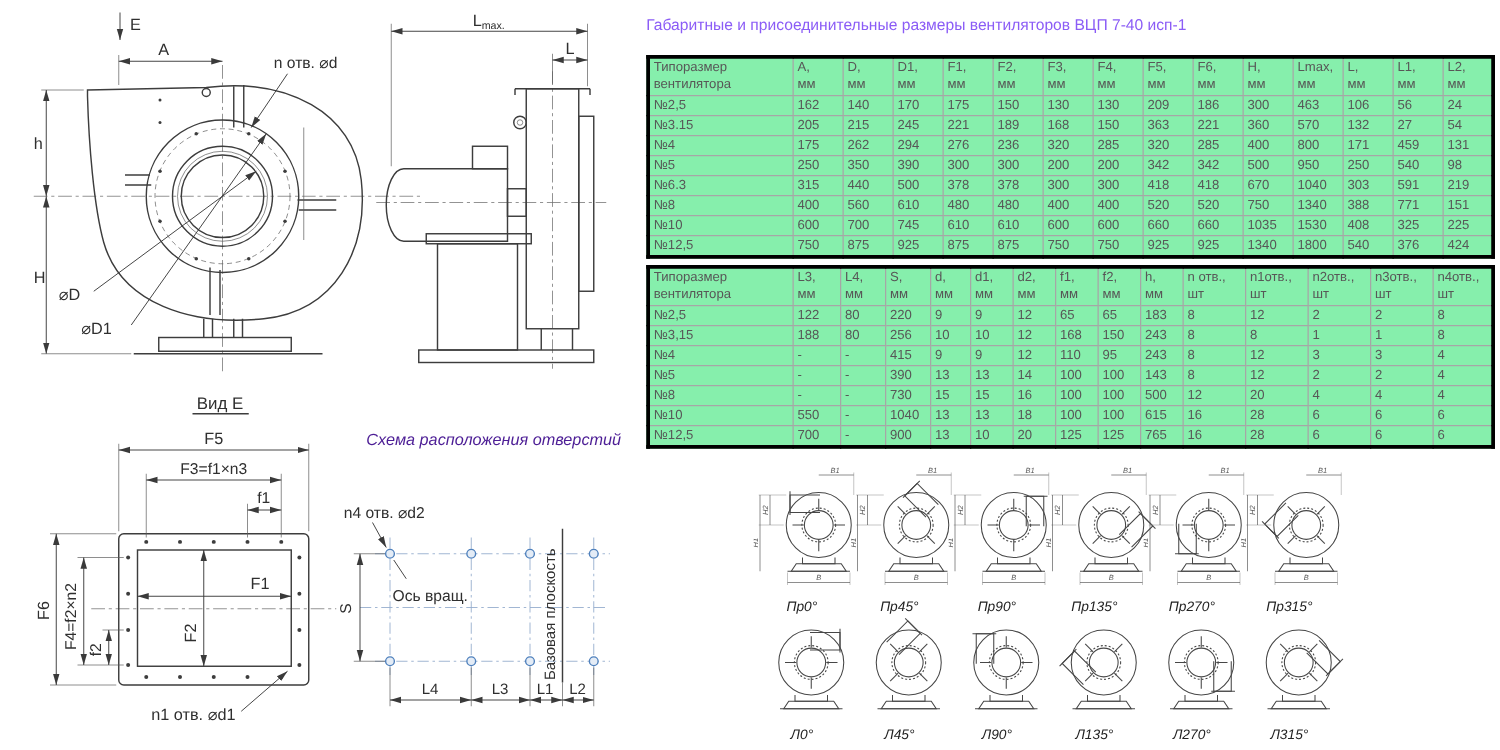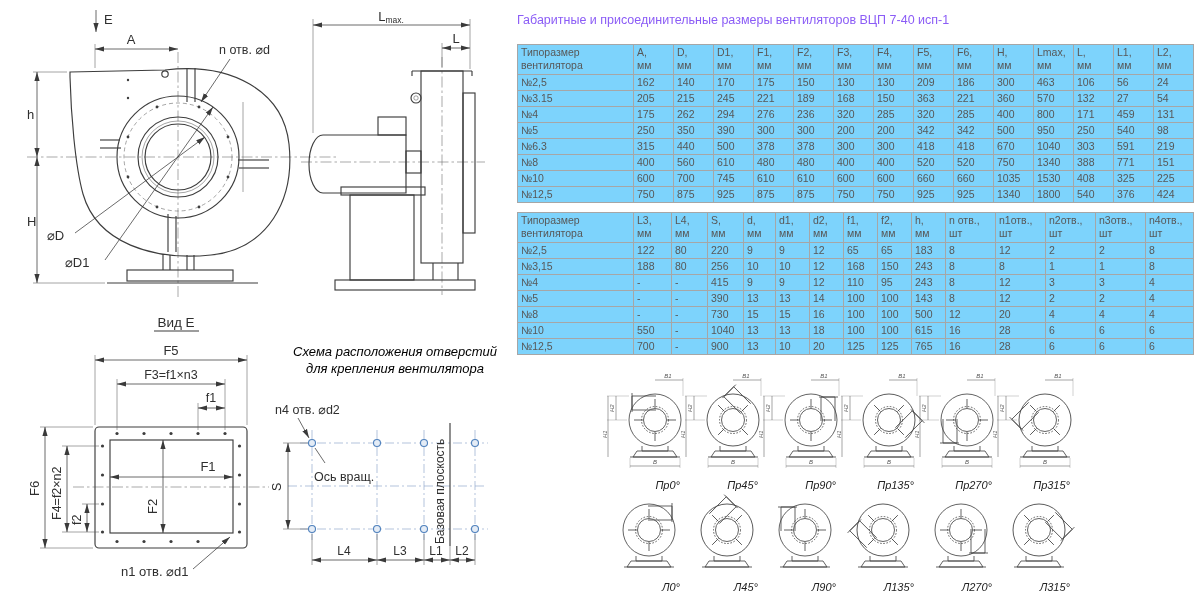--- a/index.html
+++ b/index.html
@@ -15,30 +15,30 @@
   .dim{fill:none;stroke:#3a3a3a;stroke-width:.75}
   .hole{fill:#e4ecf6;stroke:#4f81bd;stroke-width:1.1}
   .lbl{font-size:12.5px}
   .lbl13{font-size:13px}
   .fd{stroke:#4a4a4a;stroke-width:.5;fill:none}
   .fe{stroke:#8a8a8a;stroke-width:.4;fill:none}
   .ft{font-size:6px;fill:#555;font-style:italic}
   .rtitle{position:absolute;left:517px;top:13px;font-size:12.5px;color:#8b5cf6}
   .t1wrap{position:absolute;left:517px;top:44px}
   .t2wrap{position:absolute;left:517px;top:212px}
-  .dtable{border-collapse:collapse;table-layout:fixed;background:#7dd3fc;border:1px solid #000000}
+  .dtable{border-collapse:collapse;table-layout:fixed;background:#86efac;border:3px solid #000000}
   .dtable td,.dtable th{border:1px solid #a6a6a6;font-size:10.5px;font-weight:400;color:#575757;
     text-align:left;padding:0 3px;height:15px;line-height:13px;overflow:hidden;white-space:nowrap}
   .dtable th{vertical-align:top;padding-top:1px;height:28px}
   .schema-title{position:absolute;left:266px;top:344px;width:258px;text-align:center;
-    font-style:italic;font-size:13px;line-height:16.5px;color:#000000}
+    font-style:italic;font-size:13px;line-height:16.5px;color:#4c1d95}
   .fans{position:absolute;display:flex;gap:1px}
   #fans-top{left:603px;top:370px}
   #fans-bottom{left:603px;top:492px}
-  .fan-cell{width:77px;text-align:right}
+  .fan-cell{width:77px;text-align:center}
   .fan-label{font-style:italic;font-size:11px;color:#222;margin-top:1px}
 </style>
 </head>
 <body>
 
 <div class="canvas">
 
   <svg width="0" height="0" style="position:absolute" aria-hidden="true">
     <defs>
       <marker id="ar" orient="auto-start-reverse" markerWidth="10" markerHeight="7" refX="9" refY="3.5" markerUnits="userSpaceOnUse">
@@ -197,21 +197,20 @@
     <text class="lbl13" x="193" y="171" text-anchor="middle">F1</text>
     <line class="dim" x1="148" y1="140" x2="148" y2="233" marker-start="url(#ar)" marker-end="url(#ar)"></line>
     <text class="lbl13" transform="rotate(-90 142 214)" x="142" y="214">F2</text>
 
     <line class="dim" x1="178" y1="269" x2="215" y2="237" marker-end="url(#ar)"></line>
     <text class="lbl13" x="106" y="276">n1 отв. ⌀d1</text>
   </svg>
 
   <div class="schema-title">
     <div>Схема расположения отверстий</div>
-    <div>для крепления вентилятора</div>
   </div>
   <svg class="abs" style="left:270px;top:378px" width="250" height="205" viewBox="0 0 250 205">
     <line class="clb" x1="42" y1="52" x2="42" y2="162"></line>
     <line class="clb" x1="107" y1="52" x2="107" y2="162"></line>
     <line class="clb" x1="154" y1="52" x2="154" y2="162"></line>
     <line class="clb" x1="205" y1="52" x2="205" y2="162"></line>
     <line class="clb" x1="30" y1="65" x2="218" y2="65"></line>
     <line class="clb" x1="30" y1="151" x2="218" y2="151"></line>
     <line class="clb" x1="18" y1="108" x2="215" y2="108"></line>
     <text x="44" y="103" font-size="12.5">Ось вращ.</text>

